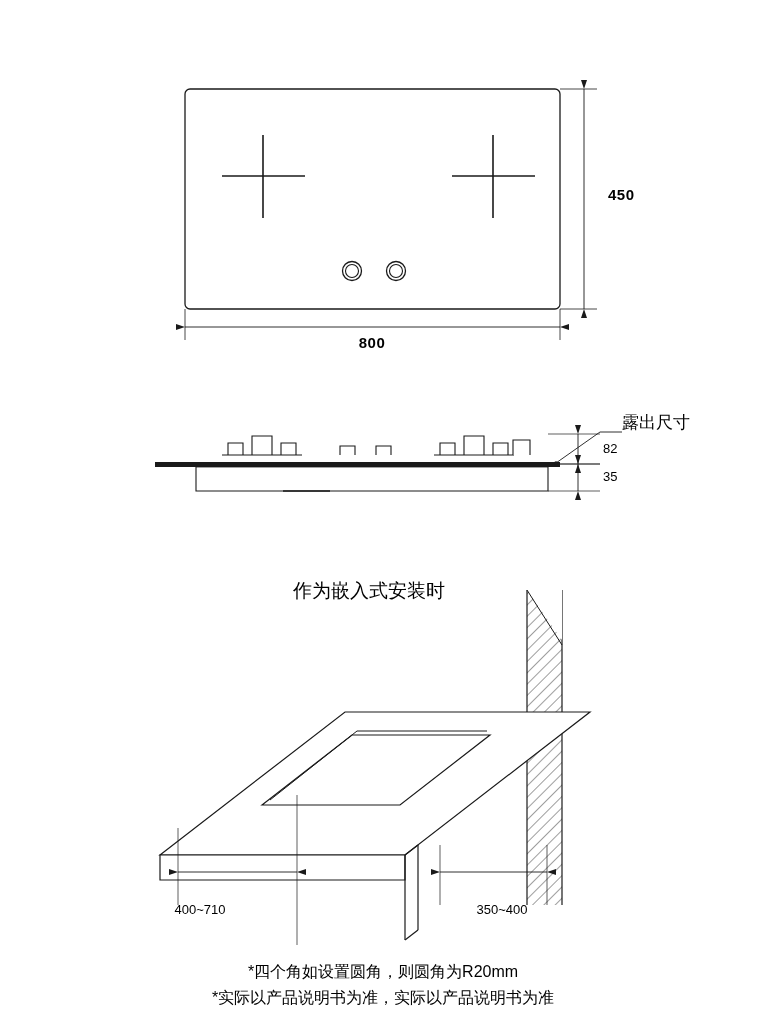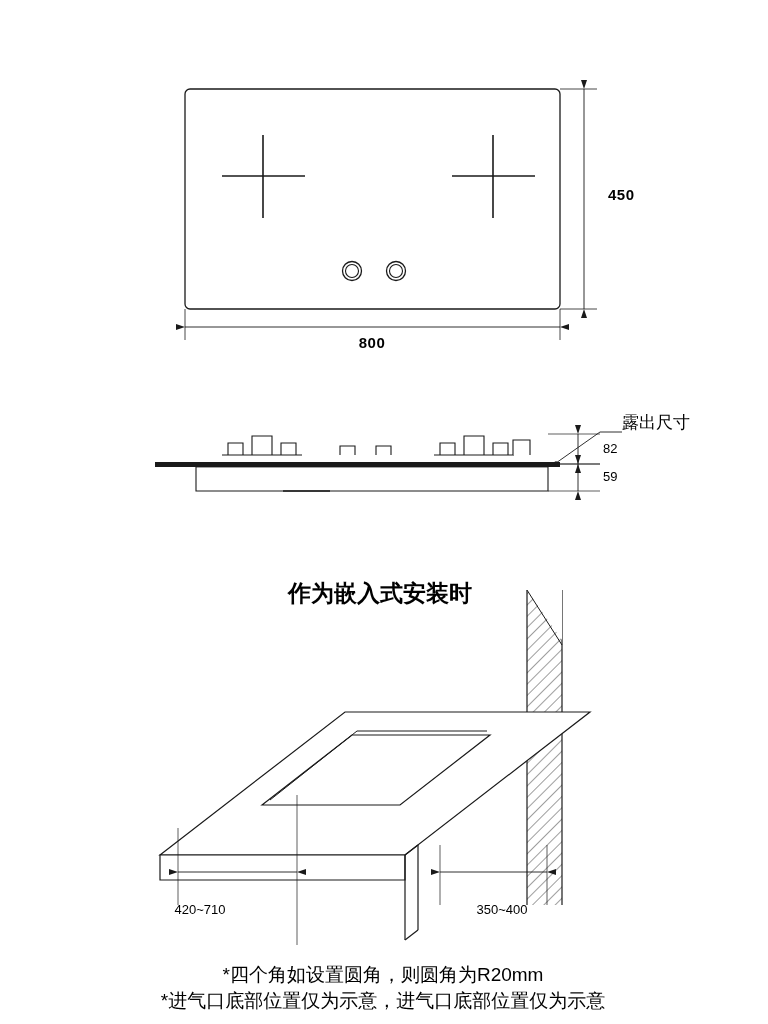--- a/index.html
+++ b/index.html
@@ -38,26 +38,25 @@
     letter-spacing: 0.5px;
   }
   .dim-label-sm {
     font-size: 13px;
     font-weight: normal;
   }
   .callout {
     font-size: 17px;
   }
   .section-title {
-    font-size: 23px;
-    font-weight: bold;
-    margin-left: 11px;
+    font-size: 19px;
+    font-weight: normal;
   }
   .note {
-    font-size: 19px;
+    font-size: 16px;
   }
   .center {
     transform: translateX(-50%);
     text-align: left;
   }
 </style>
 </head>
 <body>
 
 <div class="page">
@@ -191,25 +190,25 @@
   </svg>
 
   <div class="lbl dim-label" style="left:608px; top:186px;">450</div>
 
   <div class="lbl dim-label center" style="left:372px; top:334px;">800</div>
 
   <div class="lbl callout" style="left:622px; top:411px;">露出尺寸</div>
 
   <div class="lbl dim-label-sm" style="left:603px; top:441px;">82</div>
 
-  <div class="lbl dim-label-sm" style="left:603px; top:469px;">59</div>
+  <div class="lbl dim-label-sm" style="left:603px; top:469px;">35</div>
 
   <div class="lbl section-title center" style="left:369px; top:578px;">作为嵌入式安装时</div>
 
-  <div class="lbl dim-label-sm center" style="left:200px; top:902px;">420~710</div>
+  <div class="lbl dim-label-sm center" style="left:200px; top:902px;">400~710</div>
 
   <div class="lbl dim-label-sm center" style="left:502px; top:902px;">350~400</div>
 
   <div class="lbl note center" style="left:383px; top:962px;">*四个角如设置圆角，则圆角为R20mm</div>
 
-  <div class="lbl note center" style="left:383px; top:988px;">*进气口底部位置仅为示意，进气口底部位置仅为示意</div>
+  <div class="lbl note center" style="left:383px; top:988px;">*实际以产品说明书为准，实际以产品说明书为准</div>
 
 </div>
 
 </body></html>

